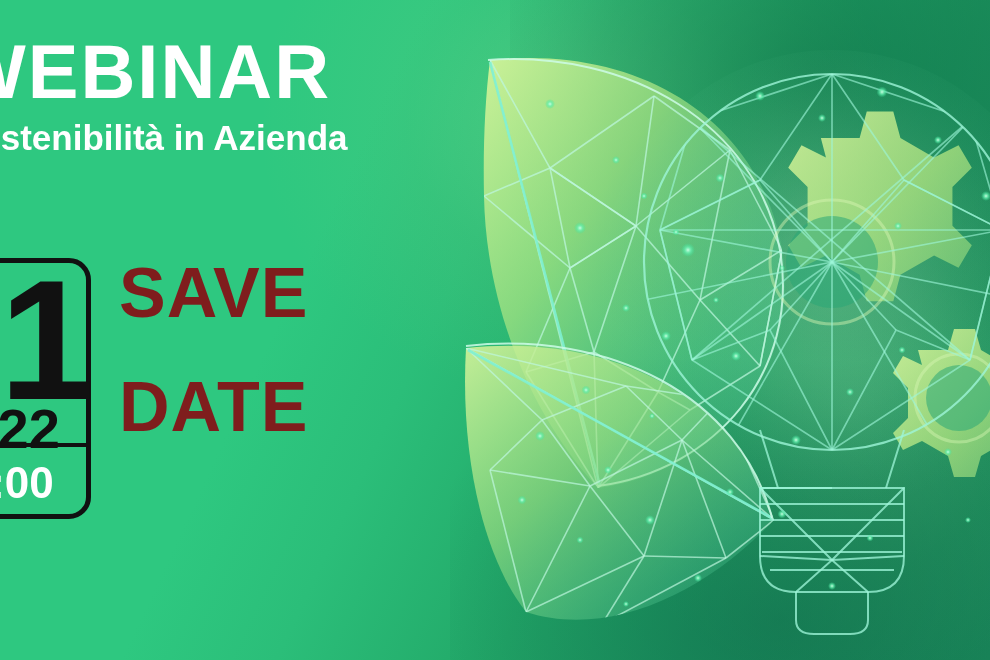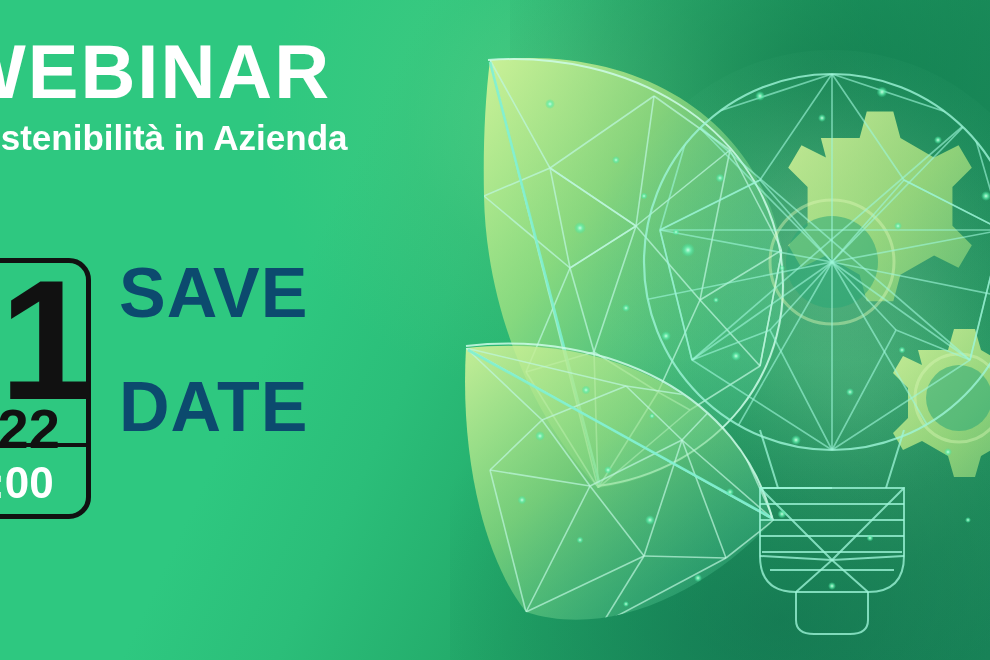--- a/index.html
+++ b/index.html
@@ -148,21 +148,21 @@
 
   
   .std {
     position:absolute;
     left:119px; top:258px;
     width:300px;
   }
   .std-line {
     font-size:70px;
     font-weight:bold;
-    color:#0c4a6e;
+    color:#7f1d1d;
     line-height:1.0;
     letter-spacing:1px;
     margin-bottom:29px;
   }
   .std-line:last-child { margin-bottom:0;margin-top:44px; }
 </style>
 </head>
 <body>
 
 <div id="banner">

